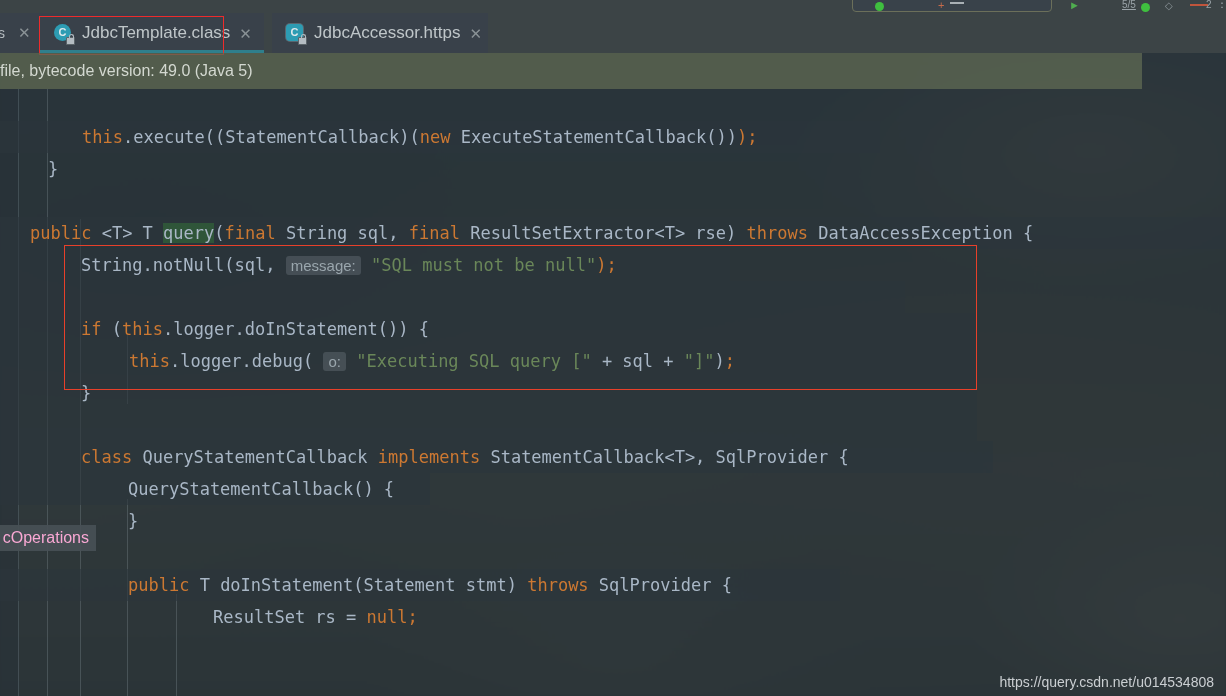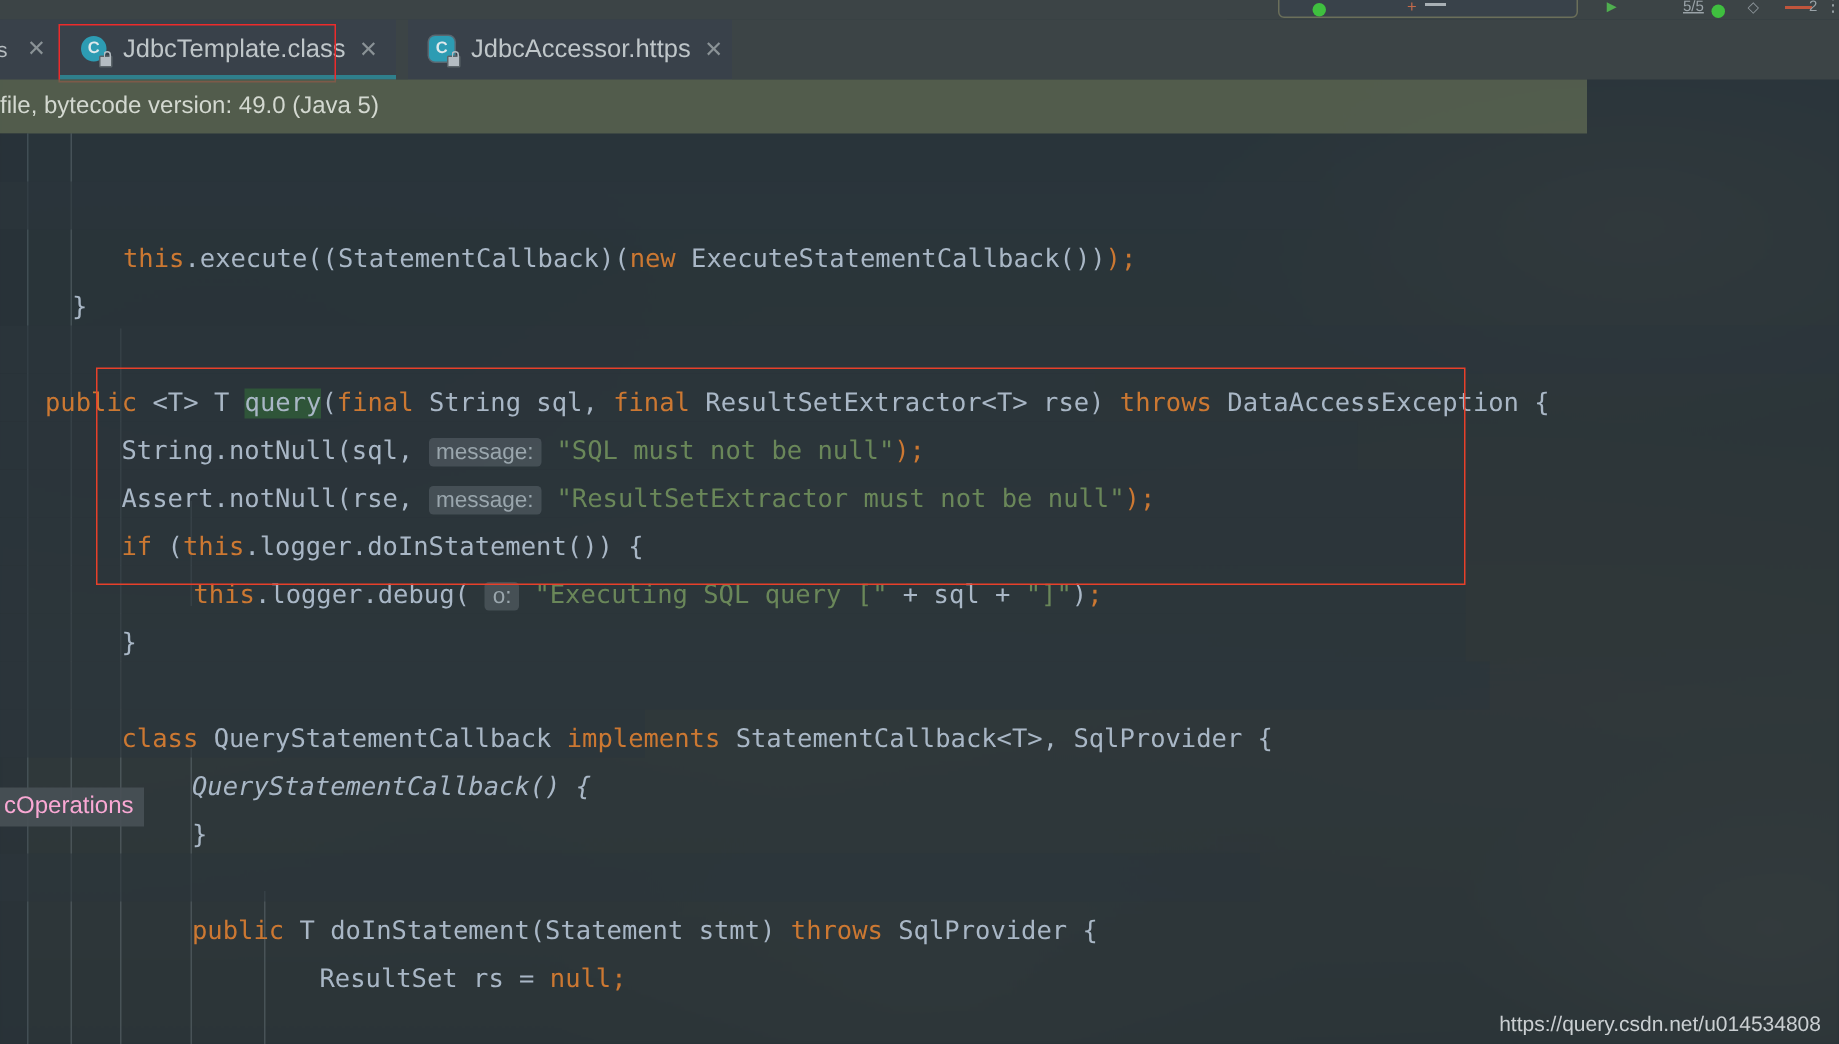--- a/index.html
+++ b/index.html
@@ -101,21 +101,21 @@
   }
 
   
   #tab-highlight{
     position:absolute;left:39px;top:16px;width:185px;height:39px;
     border:1.5px solid #ee2b2b;box-sizing:border-box;pointer-events:none;
   }
 
   
   #infobar{
-    position:absolute;left:0;top:53px;width:1058px;height:36px;
+    position:absolute;left:0;top:53px;width:1142px;height:36px;
     background:rgba(93,104,82,0.78);
     display:flex;align-items:center;
   }
   #infobar .info-text{
     color:#d3d8d0;font-size:16px;margin-left:0px;padding-left:0px;white-space:nowrap;
     font-family:"Liberation Sans",sans-serif;
   }
 
   
   #editor{
@@ -129,21 +129,21 @@
 
   .line{
     position:absolute;left:0;width:1226px;height:32px;line-height:32px;
     white-space:pre;color:#a9b7c6;
   }
   
   .line .band{
     position:absolute;left:0;top:0;height:32px;background:rgba(43,53,60,0.62);
     z-index:0;
   }
-  .line .txt{position:relative;z-index:1;display:inline-block;padding-left:0;margin-top:36px;}
+  .line .txt{position:relative;z-index:1;display:inline-block;padding-left:0;}
 
   .kw{color:#cc7832;}
   .id{color:#a9b7c6;}
   .str{color:#6a8759;}
   .semi{color:#cc7832;}
   .hint{
     background:rgba(125,135,142,0.33);color:#9aa6ad;border-radius:3px;
     padding:1px 5px;font-size:15px;font-family:"Liberation Sans",sans-serif;
   }
   .searchhit{background:rgba(50,96,58,0.75);}
@@ -239,27 +239,27 @@
       <div class="guide" style="left: 127px; top: 410px; height: 197px;"></div>
       <div class="guide" style="left: 176px; top: 505px; height: 102px;"></div>
     </div>
   <div id="code-lines">
       <div class="line" style="top: 0px;"><span class="txt" style="margin-left: 0px;"></span></div>
       <div class="line" style="top: 32px;"><div class="band" style="left: 0px; width: 880px;"></div><span class="txt" style="margin-left: 82px;"><span class="kw">this</span><span class="id">.execute((StatementCallback)(</span><span class="kw">new</span><span class="id"> ExecuteStatementCallback())</span><span class="semi">);</span></span></div>
       <div class="line" style="top: 64px;"><span class="txt" style="margin-left: 48px;"><span class="id">}</span></span></div>
       <div class="line" style="top: 96px;"><span class="txt" style="margin-left: 0px;"></span></div>
       <div class="line" style="top: 128px;"><div class="band" style="left: 0px; width: 1226px;"></div><span class="txt" style="margin-left: 30px;"><span class="kw">public</span><span class="id"> &lt;T&gt; T </span><span class="searchhit">query</span><span class="id">(</span><span class="kw">final</span><span class="id"> String sql, </span><span class="kw">final</span><span class="id"> ResultSetExtractor&lt;T&gt; rse) </span><span class="kw">throws</span><span class="id"> DataAccessException {</span></span></div>
       <div class="line" style="top: 160px;"><div class="band" style="left: 0px; width: 730px;"></div><span class="txt" style="margin-left: 81px;"><span class="id">String.notNull(sql, </span><span class="hint">message:</span><span class="id"> </span><span class="str">"SQL must not be null"</span><span class="semi">);</span></span></div>
-      <div class="line" style="top: 192px;"><div class="band" style="left: 0px; width: 905px;"></div><span class="txt" style="margin-left: 81px;"><span class="id">Assert.notNull(rse, </span><span class="hint">message:</span><span class="id"> </span><span class="str">"ResultSetExtractor must not be null"</span><span class="semi">);</span></span></div>
+      <div class="line" style="top: 192px;"><div class="band" style="left: 0px; width: 905px;"></div></div>
       <div class="line" style="top: 224px;"><div class="band" style="left: 0px; width: 977px;"></div><span class="txt" style="margin-left: 81px;"><span class="kw">if</span><span class="id"> (</span><span class="kw">this</span><span class="id">.logger.doInStatement()) {</span></span></div>
       <div class="line" style="top: 256px;"><div class="band" style="left: 0px; width: 977px;"></div><span class="txt" style="margin-left: 129px;"><span class="kw">this</span><span class="id">.logger.debug( </span><span class="hint">o:</span><span class="id"> </span><span class="str">"Executing SQL query ["</span><span class="id"> + sql + </span><span class="str">"]"</span><span class="id">)</span><span class="semi">;</span></span></div>
       <div class="line" style="top: 288px;"><div class="band" style="left: 0px; width: 977px;"></div><span class="txt" style="margin-left: 81px;"><span class="id">}</span></span></div>
       <div class="line" style="top: 320px;"><div class="band" style="left: 0px; width: 977px;"></div><span class="txt" style="margin-left: 0px;"></span></div>
       <div class="line" style="top: 352px;"><div class="band" style="left: 0px; width: 993px;"></div><span class="txt" style="margin-left: 81px;"><span class="kw">class</span><span class="id"> QueryStatementCallback </span><span class="kw">implements</span><span class="id"> StatementCallback&lt;T&gt;, SqlProvider {</span></span></div>
-      <div class="line" style="top: 384px;"><div class="band" style="left: 0px; width: 430px;"></div><span class="txt" style="margin-left: 128px; font-style: italic;"><span class="id">QueryStatementCallback() {</span></span></div>
+      <div class="line" style="top: 384px;"><div class="band" style="left: 0px; width: 430px;"></div><span class="txt" style="margin-left: 128px;"><span class="id">QueryStatementCallback() {</span></span></div>
       <div class="line" style="top: 416px;"><span class="txt" style="margin-left: 128px;"><span class="id">}</span></span></div>
       <div class="line" style="top: 448px;"><span class="txt" style="margin-left: 0px;"></span></div>
       <div class="line" style="top: 480px;"><div class="band" style="left: 0px; width: 840px;"></div><span class="txt" style="margin-left: 128px;"><span class="kw">public</span><span class="id"> T doInStatement(Statement stmt) </span><span class="kw">throws</span><span class="id"> SqlProvider {</span></span></div>
       <div class="line" style="top: 512px; padding-left: 37px;"><span class="txt" style="margin-left: 176px;"><span class="id">ResultSet rs = </span><span class="kw">null</span><span class="semi">;</span></span></div>
     </div>
 </div>
 
 <div id="code-highlight"></div>
 
 <div id="chip-operations">

